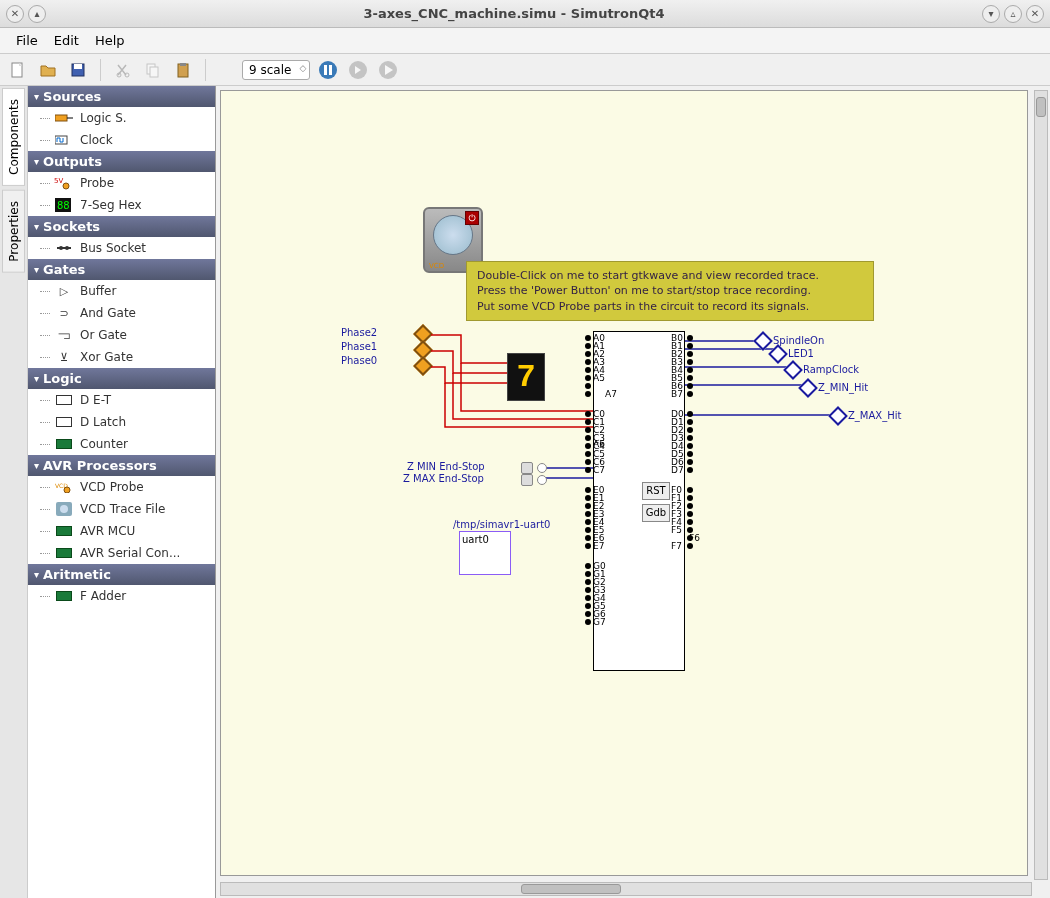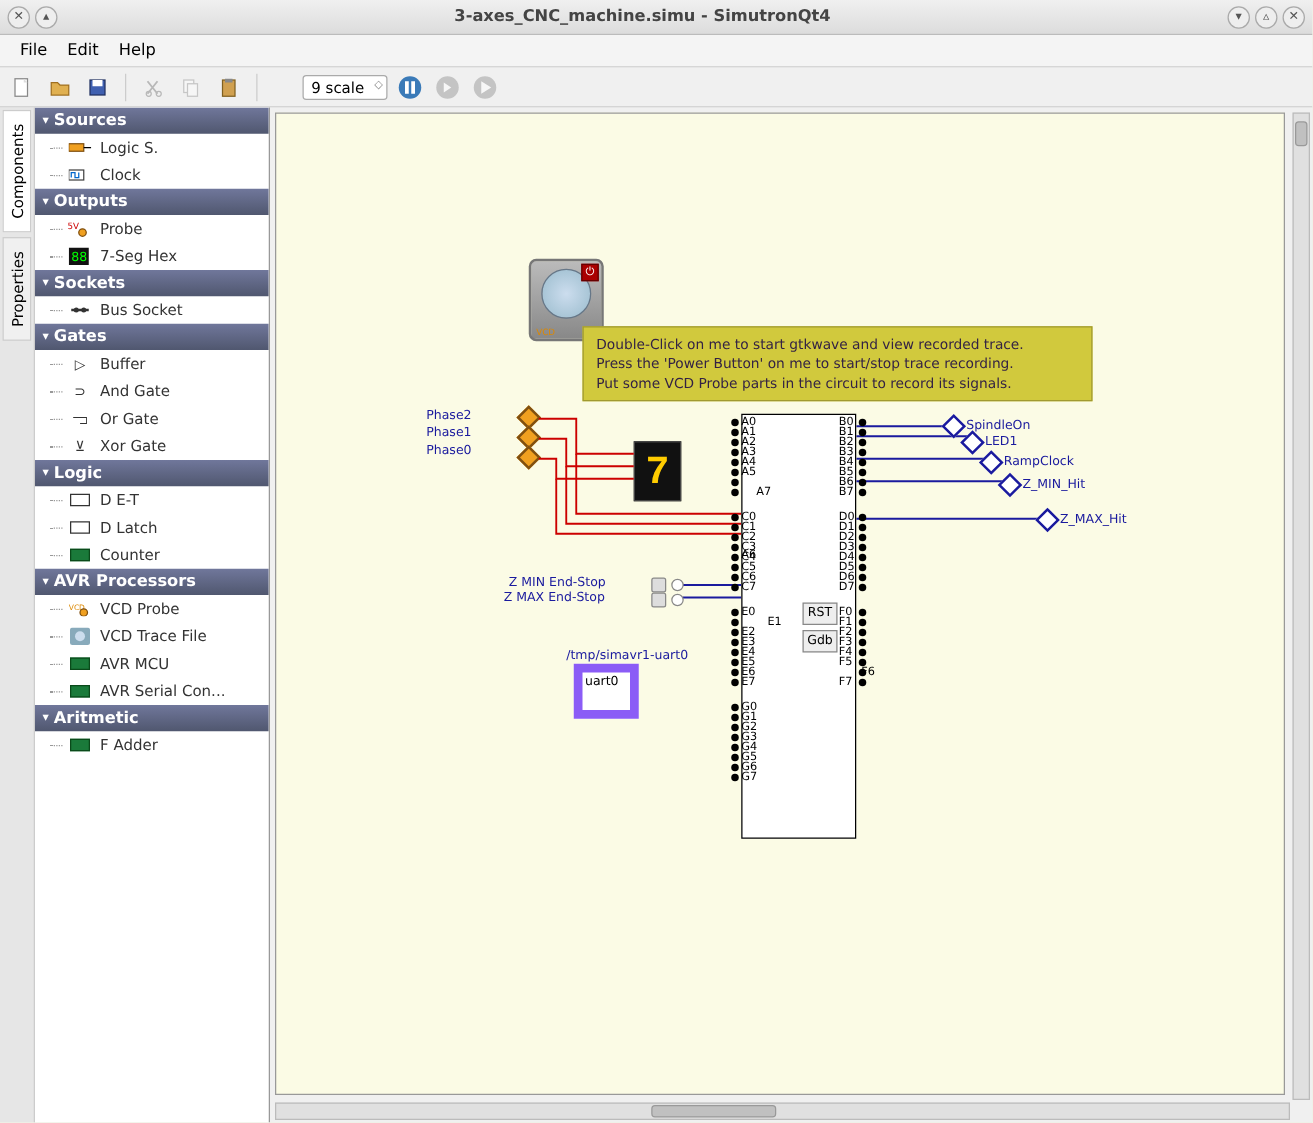--- a/index.html
+++ b/index.html
@@ -57,21 +57,21 @@
 
 .vcd-module { position:absolute; left:202px; top:116px; width:60px; height:66px; background:linear-gradient(#bbb,#888); border:2px solid #777; border-radius:6px; }
 .vcd-module .scope { margin:6px auto; width:40px; height:40px; background:radial-gradient(#cde,#9bc); border-radius:50%; border:1px solid #678; }
 .vcd-module .pwr { position:absolute; top:2px; right:2px; width:14px; height:14px; background:#a00; border:1px solid #600; display:flex; align-items:center; justify-content:center; color:#fff; font-size:9px; }
 .vcd-module .lbl { position:absolute; bottom:1px; left:4px; font-size:7px; color:#d80; }
 
 .tooltip { position:absolute; left:245px; top:170px; width:408px; background:#d1c93d; border:1px solid #a09930; padding:6px 10px; font-size:11px; color:#324; line-height:1.4; }
 
 .net-label { position:absolute; font-size:10px; color:#1a1a9e; }
 
-.uart-box { position:absolute; left:238px; top:440px; width:52px; height:44px; background:#fff; border:7px solid #8b5cf6; font-size:10px; padding:2px; }
+.uart-box { position:absolute; left:238px; top:440px; width:52px; height:44px; background:#fff; border:1px solid #8b5cf6; font-size:10px; padding:2px; }
 .uart-label { position:absolute; left:232px; top:428px; font-size:10px; color:#1a1a9e; }
 
 .probe-node { position:absolute; width:14px; height:14px; background:#fff; border:2px solid #1a1a9e; transform:rotate(45deg); }
 .src-node { position:absolute; width:14px; height:14px; background:#f0a020; border:2px solid #805010; transform:rotate(45deg); }
 .endstop { position:absolute; width:12px; height:12px; background:#ddd; border:1px solid #888; border-radius:2px; }
 .endstop-dot { position:absolute; width:10px; height:10px; background:#fff; border:1px solid #888; border-radius:50%; }
 
 
 .ic-chip { width:16px; height:10px; background:#1a7a3a; border:1px solid #0a4a1a; }
 .ic-gate { font-size:11px; color:#333; }
@@ -420,21 +420,21 @@
           <div class="pinlabel" style="top: 350px; left: 372px;">C4</div>
           <div class="pin" style="left: 364px; top: 360px;"></div>
           <div class="pinlabel" style="top: 358px; left: 372px;">C5</div>
           <div class="pin" style="left: 364px; top: 368px;"></div>
           <div class="pinlabel" style="top: 366px; left: 372px;">C6</div>
           <div class="pin" style="left: 364px; top: 376px;"></div>
           <div class="pinlabel" style="top: 374px; left: 372px;">C7</div>
           <div class="pin" style="left: 364px; top: 396px;"></div>
           <div class="pinlabel" style="top: 394px; left: 372px;">E0</div>
           <div class="pin" style="left: 364px; top: 404px;"></div>
-          <div class="pinlabel" style="top: 402px; left: 393px;">E1</div>
+          <div class="pinlabel" style="top: 402px; left: 372px;">E1</div>
           <div class="pin" style="left: 364px; top: 412px;"></div>
           <div class="pinlabel" style="top: 410px; left: 372px;">E2</div>
           <div class="pin" style="left: 364px; top: 420px;"></div>
           <div class="pinlabel" style="top: 418px; left: 372px;">E3</div>
           <div class="pin" style="left: 364px; top: 428px;"></div>
           <div class="pinlabel" style="top: 426px; left: 372px;">E4</div>
           <div class="pin" style="left: 364px; top: 436px;"></div>
           <div class="pinlabel" style="top: 434px; left: 372px;">E5</div>
           <div class="pin" style="left: 364px; top: 444px;"></div>
           <div class="pinlabel" style="top: 442px; left: 372px;">E6</div>

